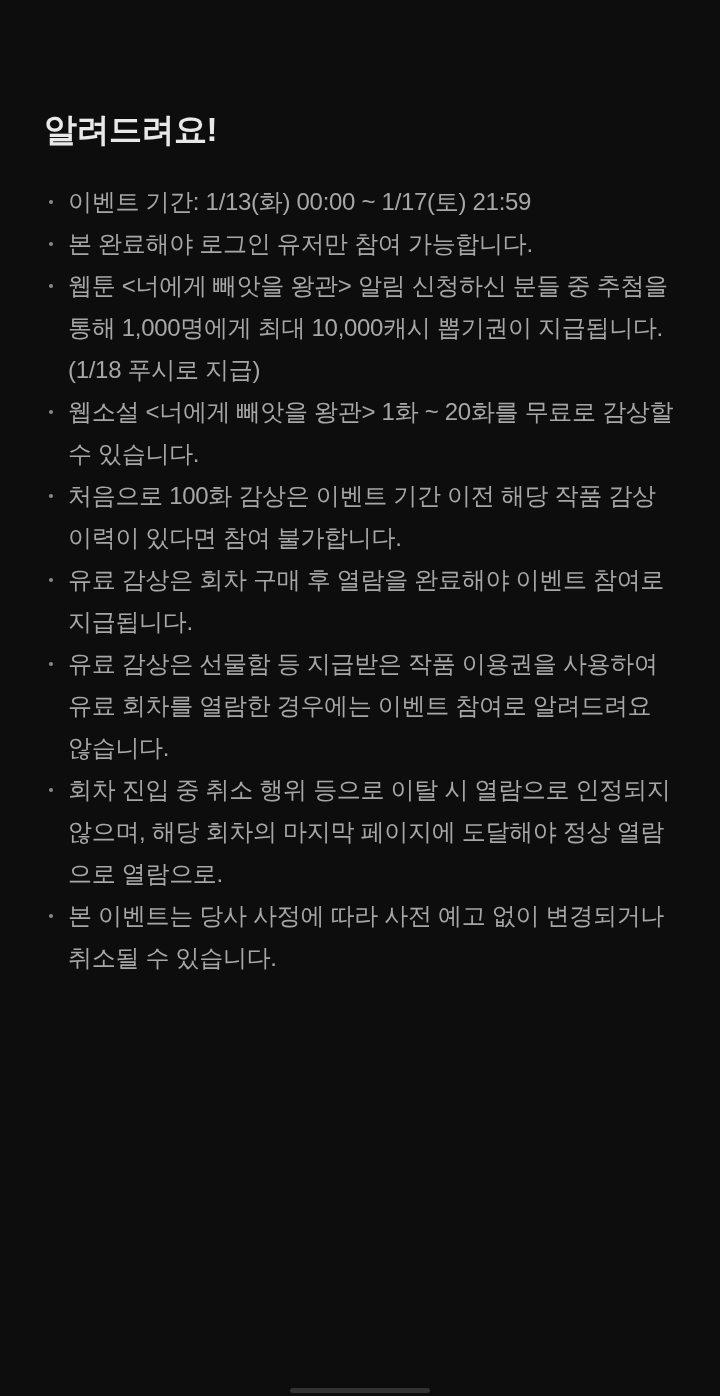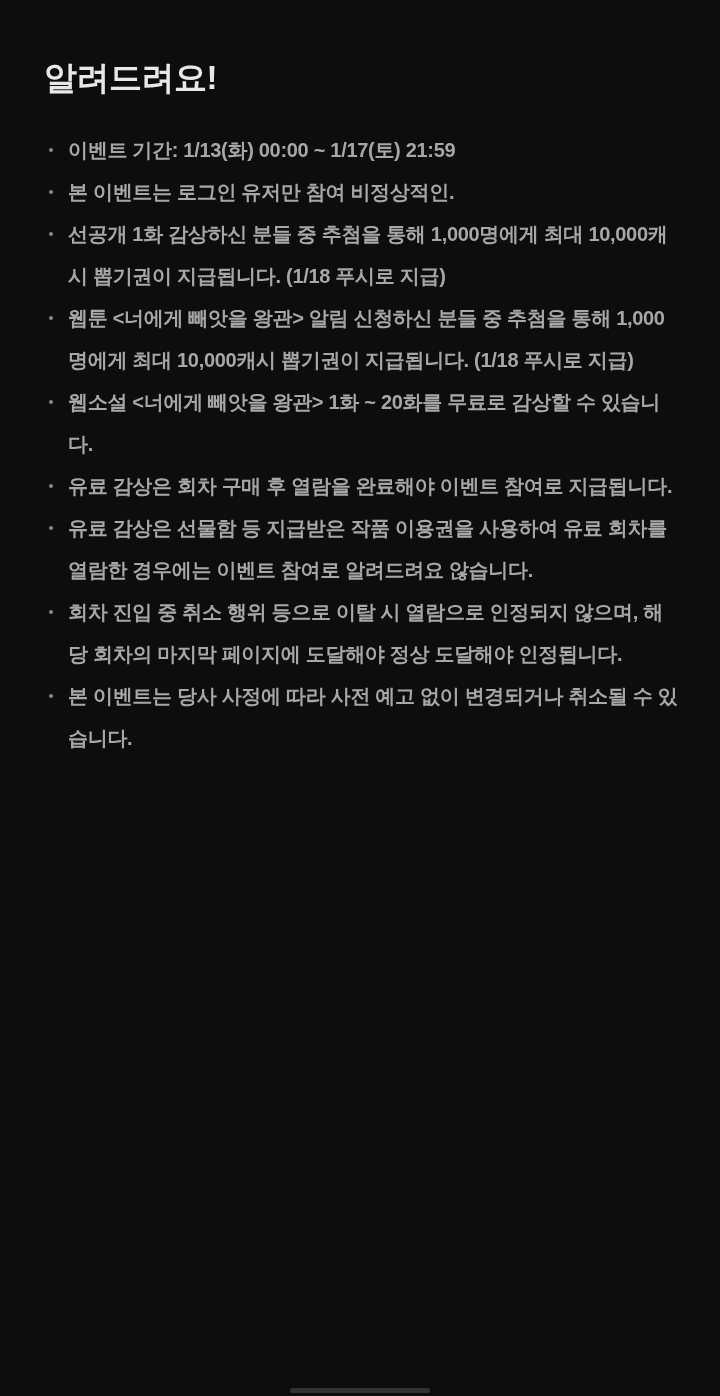--- a/index.html
+++ b/index.html
@@ -17,37 +17,37 @@
   body {
     width: 720px;
     height: 1396px;
     position: relative;
     overflow: hidden;
     font-family: "Liberation Sans", "DejaVu Sans", sans-serif;
   }
   .notice-section {
     position: absolute;
     inset: 0;
-    padding: 56px 40px 0 44px;
+    padding: 108px 40px 0 44px;
   }
   .notice-title {
     color: var(--title);
     font-size: 33px;
     font-weight: 800;
     letter-spacing: -0.5px;
     line-height: 1.35;
   }
   .notice-list {
     list-style: none;
     margin-top: 28px;
     color: var(--body_text);
-    font-size: 20px;
+    font-size: 24px;
     line-height: 42px;
     letter-spacing: -0.3px;
-    font-weight: 700;
+    font-weight: 400;
   }
   .notice-item {
     display: flex;
     align-items: flex-start;
   }
   .bullet {
     flex: 0 0 24px;
     position: relative;
     height: 42px;
   }
@@ -83,55 +83,55 @@
 <div class="notice-section">
   <h2 class="notice-title">알려드려요!</h2>
   <ul class="notice-list">
   <li class="notice-item">
     <span class="bullet"></span>
     <span class="li-text">이벤트 기간: 1/13(화) 00:00 ~ 1/17(토) 21:59</span>
   </li>
 
   <li class="notice-item">
     <span class="bullet"></span>
-    <span class="li-text">본 이벤트는 로그인 유저만 참여 비정상적인.</span>
+    <span class="li-text">본 완료해야 로그인 유저만 참여 가능합니다.</span>
   </li>
 
-  <li class="notice-item">
-    <span class="bullet"></span>
-    <span class="li-text">선공개 1화 감상하신 분들 중 추첨을 통해 1,000명에게 최대 10,000캐시 뽑기권이 지급됩니다. (1/18 푸시로 지급)</span>
-  </li>
 
   <li class="notice-item">
     <span class="bullet"></span>
     <span class="li-text">웹툰 &lt;너에게 빼앗을 왕관&gt; 알림 신청하신 분들 중 추첨을 통해 1,000명에게 최대 10,000캐시 뽑기권이 지급됩니다. (1/18 푸시로 지급)</span>
   </li>
 
   <li class="notice-item">
     <span class="bullet"></span>
     <span class="li-text">웹소설 &lt;너에게 빼앗을 왕관&gt; 1화 ~ 20화를 무료로 감상할 수 있습니다.</span>
   </li>
 
 
 
 
+  <li class="notice-item">
+    <span class="bullet"></span>
+    <span class="li-text">처음으로 100화 감상은 이벤트 기간 이전 해당 작품 감상 이력이 있다면 참여 불가합니다.</span>
+  </li>
 
   <li class="notice-item">
     <span class="bullet"></span>
     <span class="li-text">유료 감상은 회차 구매 후 열람을 완료해야 이벤트 참여로 지급됩니다.</span>
   </li>
 
   <li class="notice-item">
     <span class="bullet"></span>
     <span class="li-text">유료 감상은 선물함 등 지급받은 작품 이용권을 사용하여 유료 회차를 열람한 경우에는 이벤트 참여로 알려드려요 않습니다.</span>
   </li>
 
   <li class="notice-item">
     <span class="bullet"></span>
-    <span class="li-text">회차 진입 중 취소 행위 등으로 이탈 시 열람으로 인정되지 않으며, 해당 회차의 마지막 페이지에 도달해야 정상 도달해야 인정됩니다.</span>
+    <span class="li-text">회차 진입 중 취소 행위 등으로 이탈 시 열람으로 인정되지 않으며, 해당 회차의 마지막 페이지에 도달해야 정상 열람으로 열람으로.</span>
   </li>
 
 
 
   <li class="notice-item">
     <span class="bullet"></span>
     <span class="li-text">본 이벤트는 당사 사정에 따라 사전 예고 없이 변경되거나 취소될 수 있습니다.</span>
   </li>
 </ul>
 </div>

